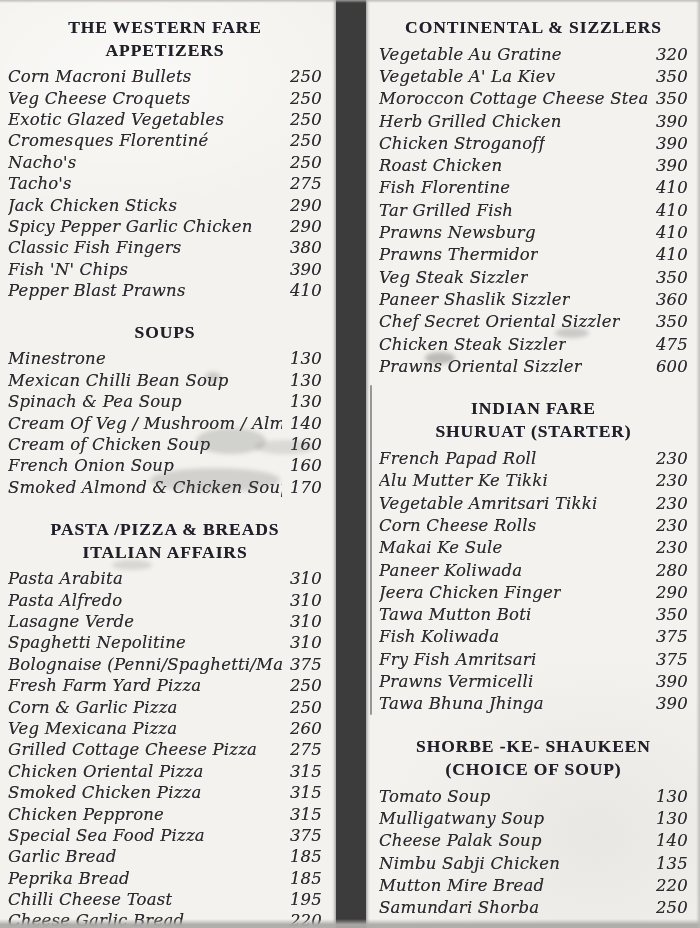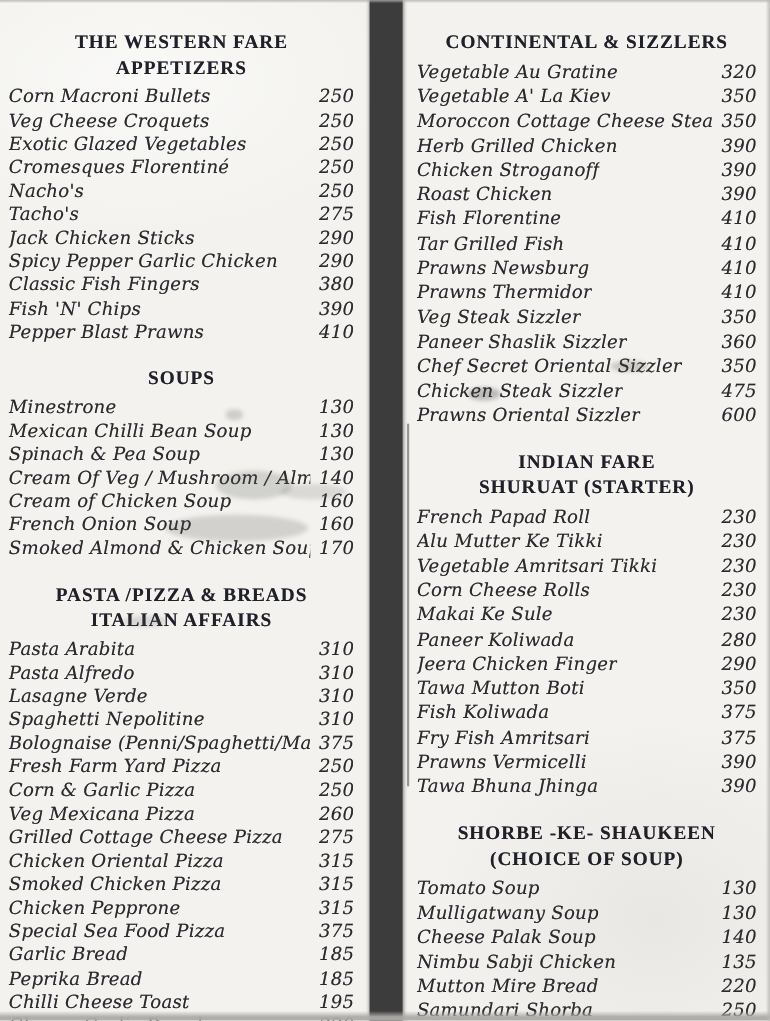--- a/index.html
+++ b/index.html
@@ -39,21 +39,21 @@
     position: absolute;
     left: 370px; top: 385px;
     width: 2px; height: 330px;
     background: rgba(62,62,62,0.5);
     border-radius: 2px;
     filter: blur(0.4px);
     z-index: 1;
   }
 
   .section { margin-top: 20px; }
-  .section:first-child { margin-top: 15px; }
+  .section:first-child { margin-top: 4px; }
 
   .section-title {
     text-align: center;
     font-family: "Liberation Serif", serif;
     font-weight: bold;
     font-size: 17.5px;
     line-height: 23px;
     letter-spacing: 0.9px;
     color: var(--heading, #20202a);
     text-shadow: 0 0 0.6px rgba(32,32,42,0.55);

